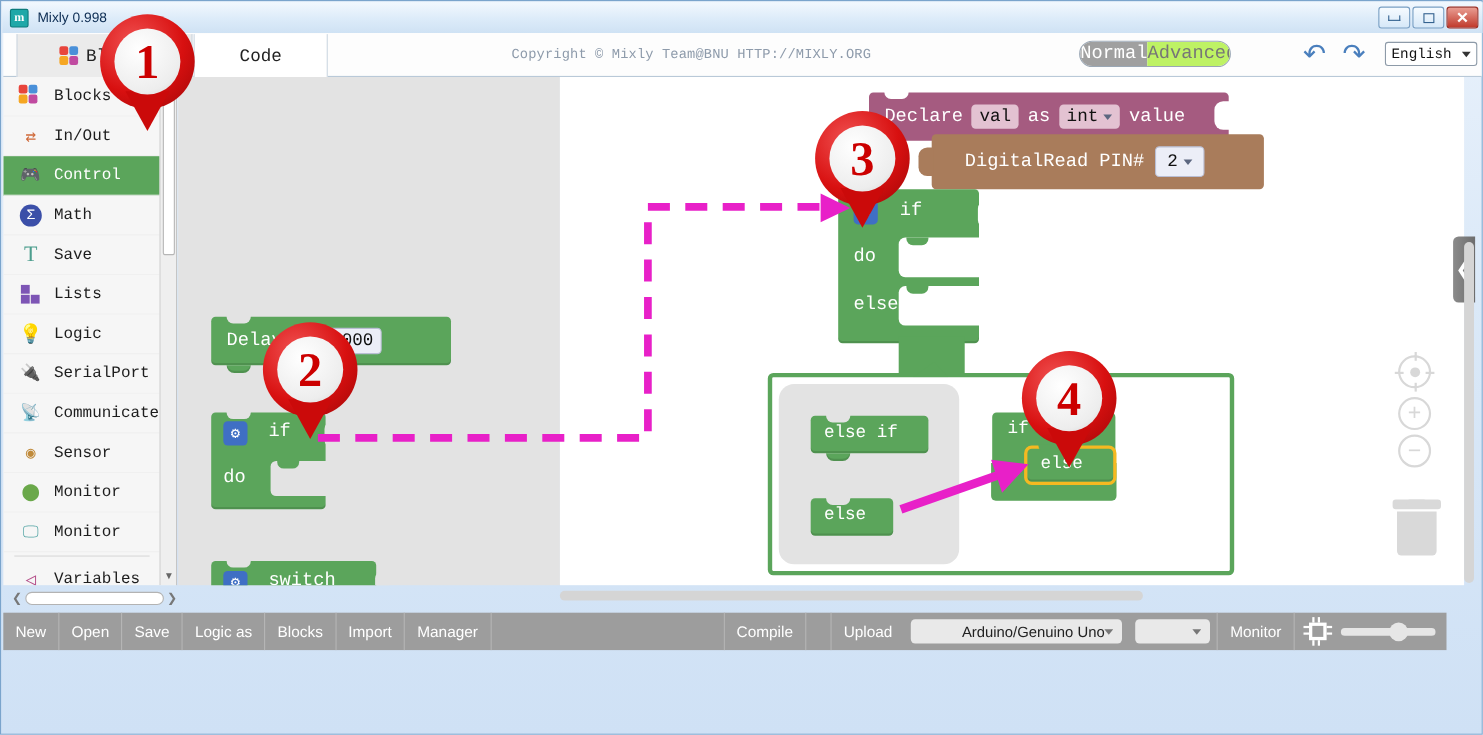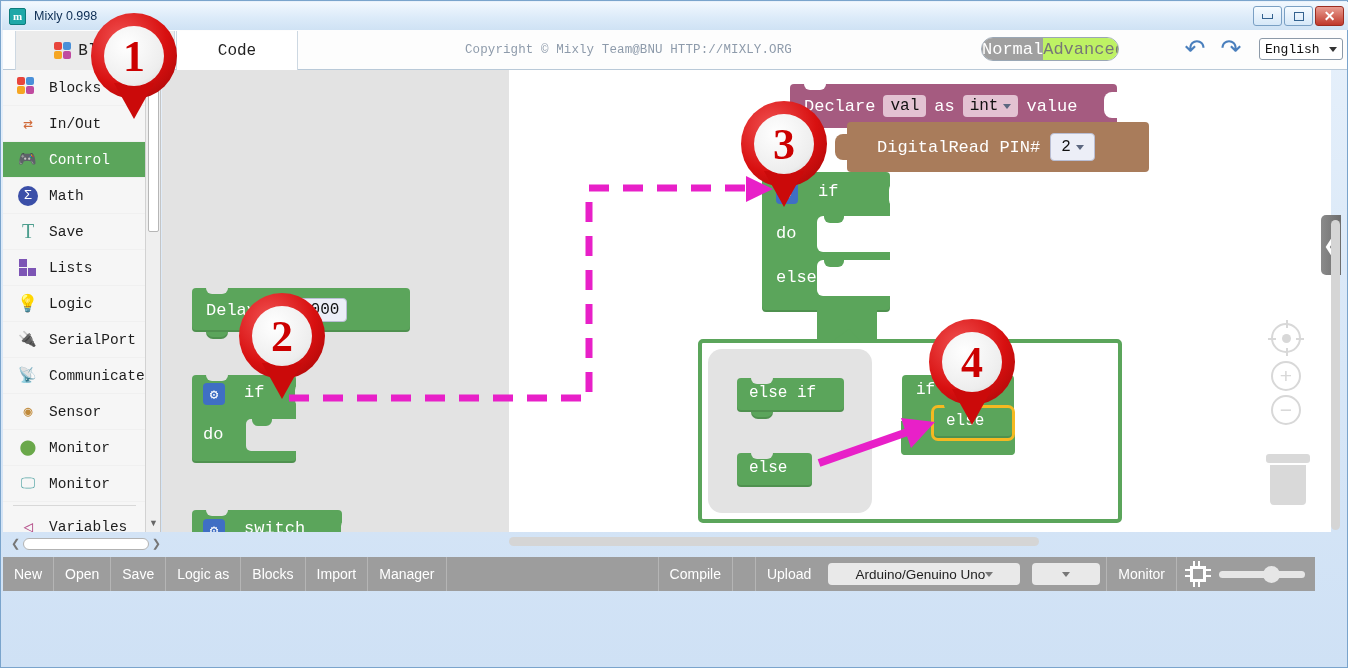--- a/index.html
+++ b/index.html
@@ -196,21 +196,21 @@
   }
   .bbtn {
     height: 34px; padding: 0 11px; display: flex; align-items: center; justify-content: center;
     color: #fff; font-size: 14px; border-right: 1px solid #b5b5b5; white-space: nowrap;
   }
   .bsep { width: 1px; height: 34px; background:#b5b5b5; }
   .bspacer { flex: 1 1 auto; }
   .bsel {
     height: 22px; background: #e9e9e9; border-radius: 4px; margin: 0 6px;
     display: flex; align-items: center; padding: 0 8px; color: #222; font-size: 13.5px;
-    justify-content: center;
+    justify-content: flex-end;
   }
   #chip-ico { width: 26px; height: 26px; margin: 0 8px; position: relative; }
   #slider-wrap { width: 86px; height: 26px; position: relative; margin-right: 10px; }
   #slider-track { position:absolute; left:0; top:10px; width:86px; height:7px; background:#e6e6e6; border-radius:4px;}
   #slider-knob { position:absolute; left:44px; top:5px; width:17px;height:17px;background:#e6e6e6;border-radius:50%;}
 
   
   .pin { position: absolute; width: 86px; height: 104px; }
   .pin .head {
     width: 86px; height: 86px; border-radius: 50%;

